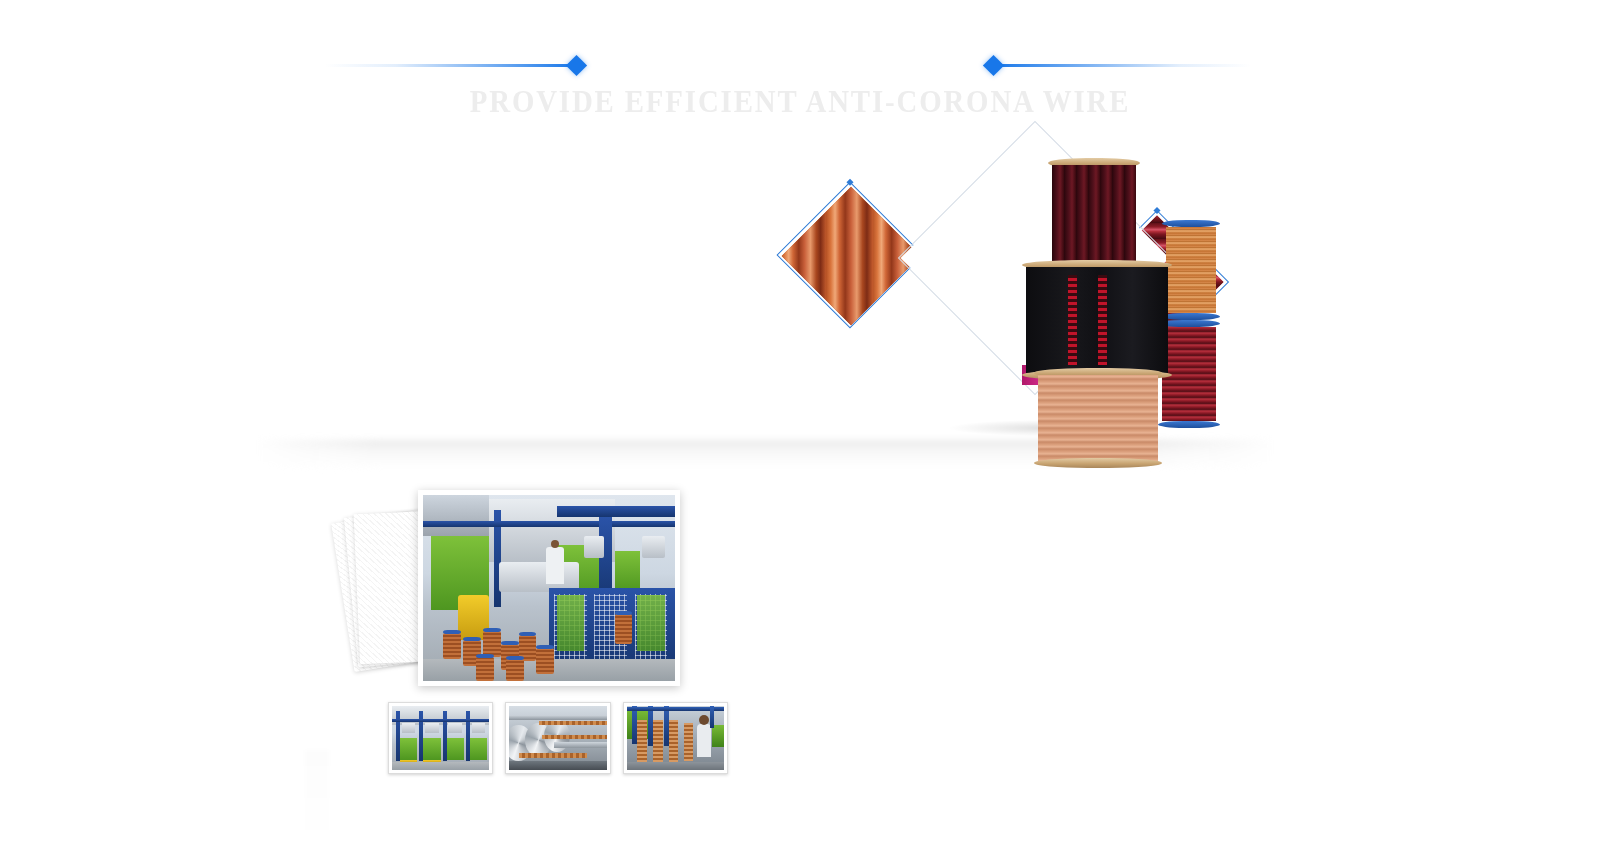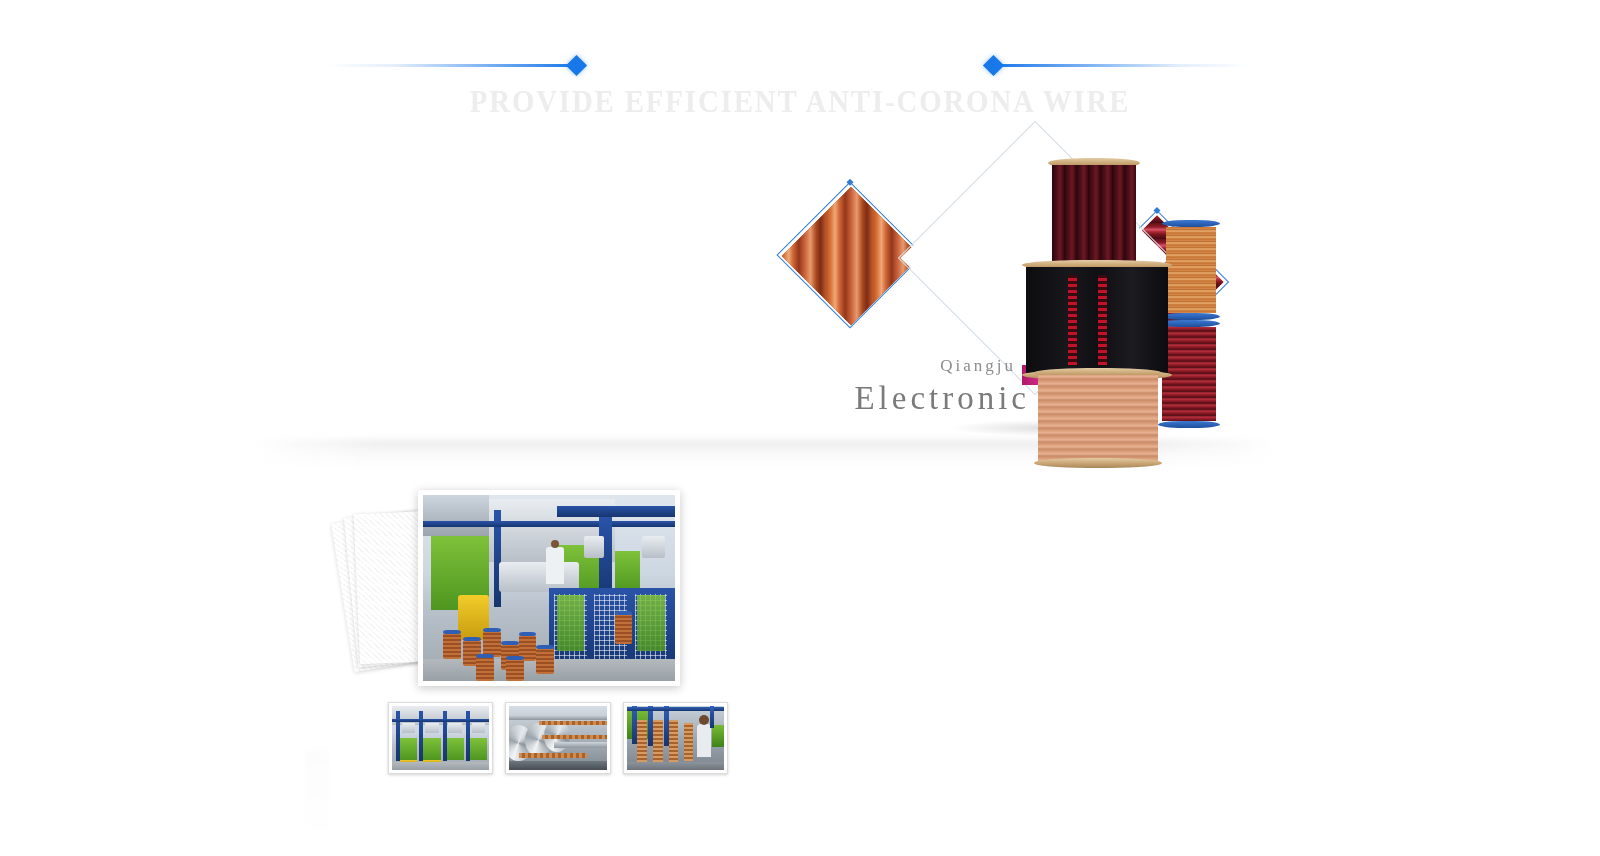--- a/index.html
+++ b/index.html
@@ -293,24 +293,20 @@
         </div>
         <div class="spool" id="spool-copper">
           <div class="flange top"></div>
           <div class="body"></div>
           <div class="flange bot"></div>
         </div>
       </div>
 
       <div class="collage-shadow"></div>
 
-      <div class="brand">
-        <div class="brand-sub">Qiangju</div>
-        <div class="brand-main">Electronic</div>
-      </div>
 
     </div>
   </div>
 
   <div class="divider"></div>
 
   <div class="gallery">
 
     <div class="paper-stack">
       <div class="sheet s1"></div>

